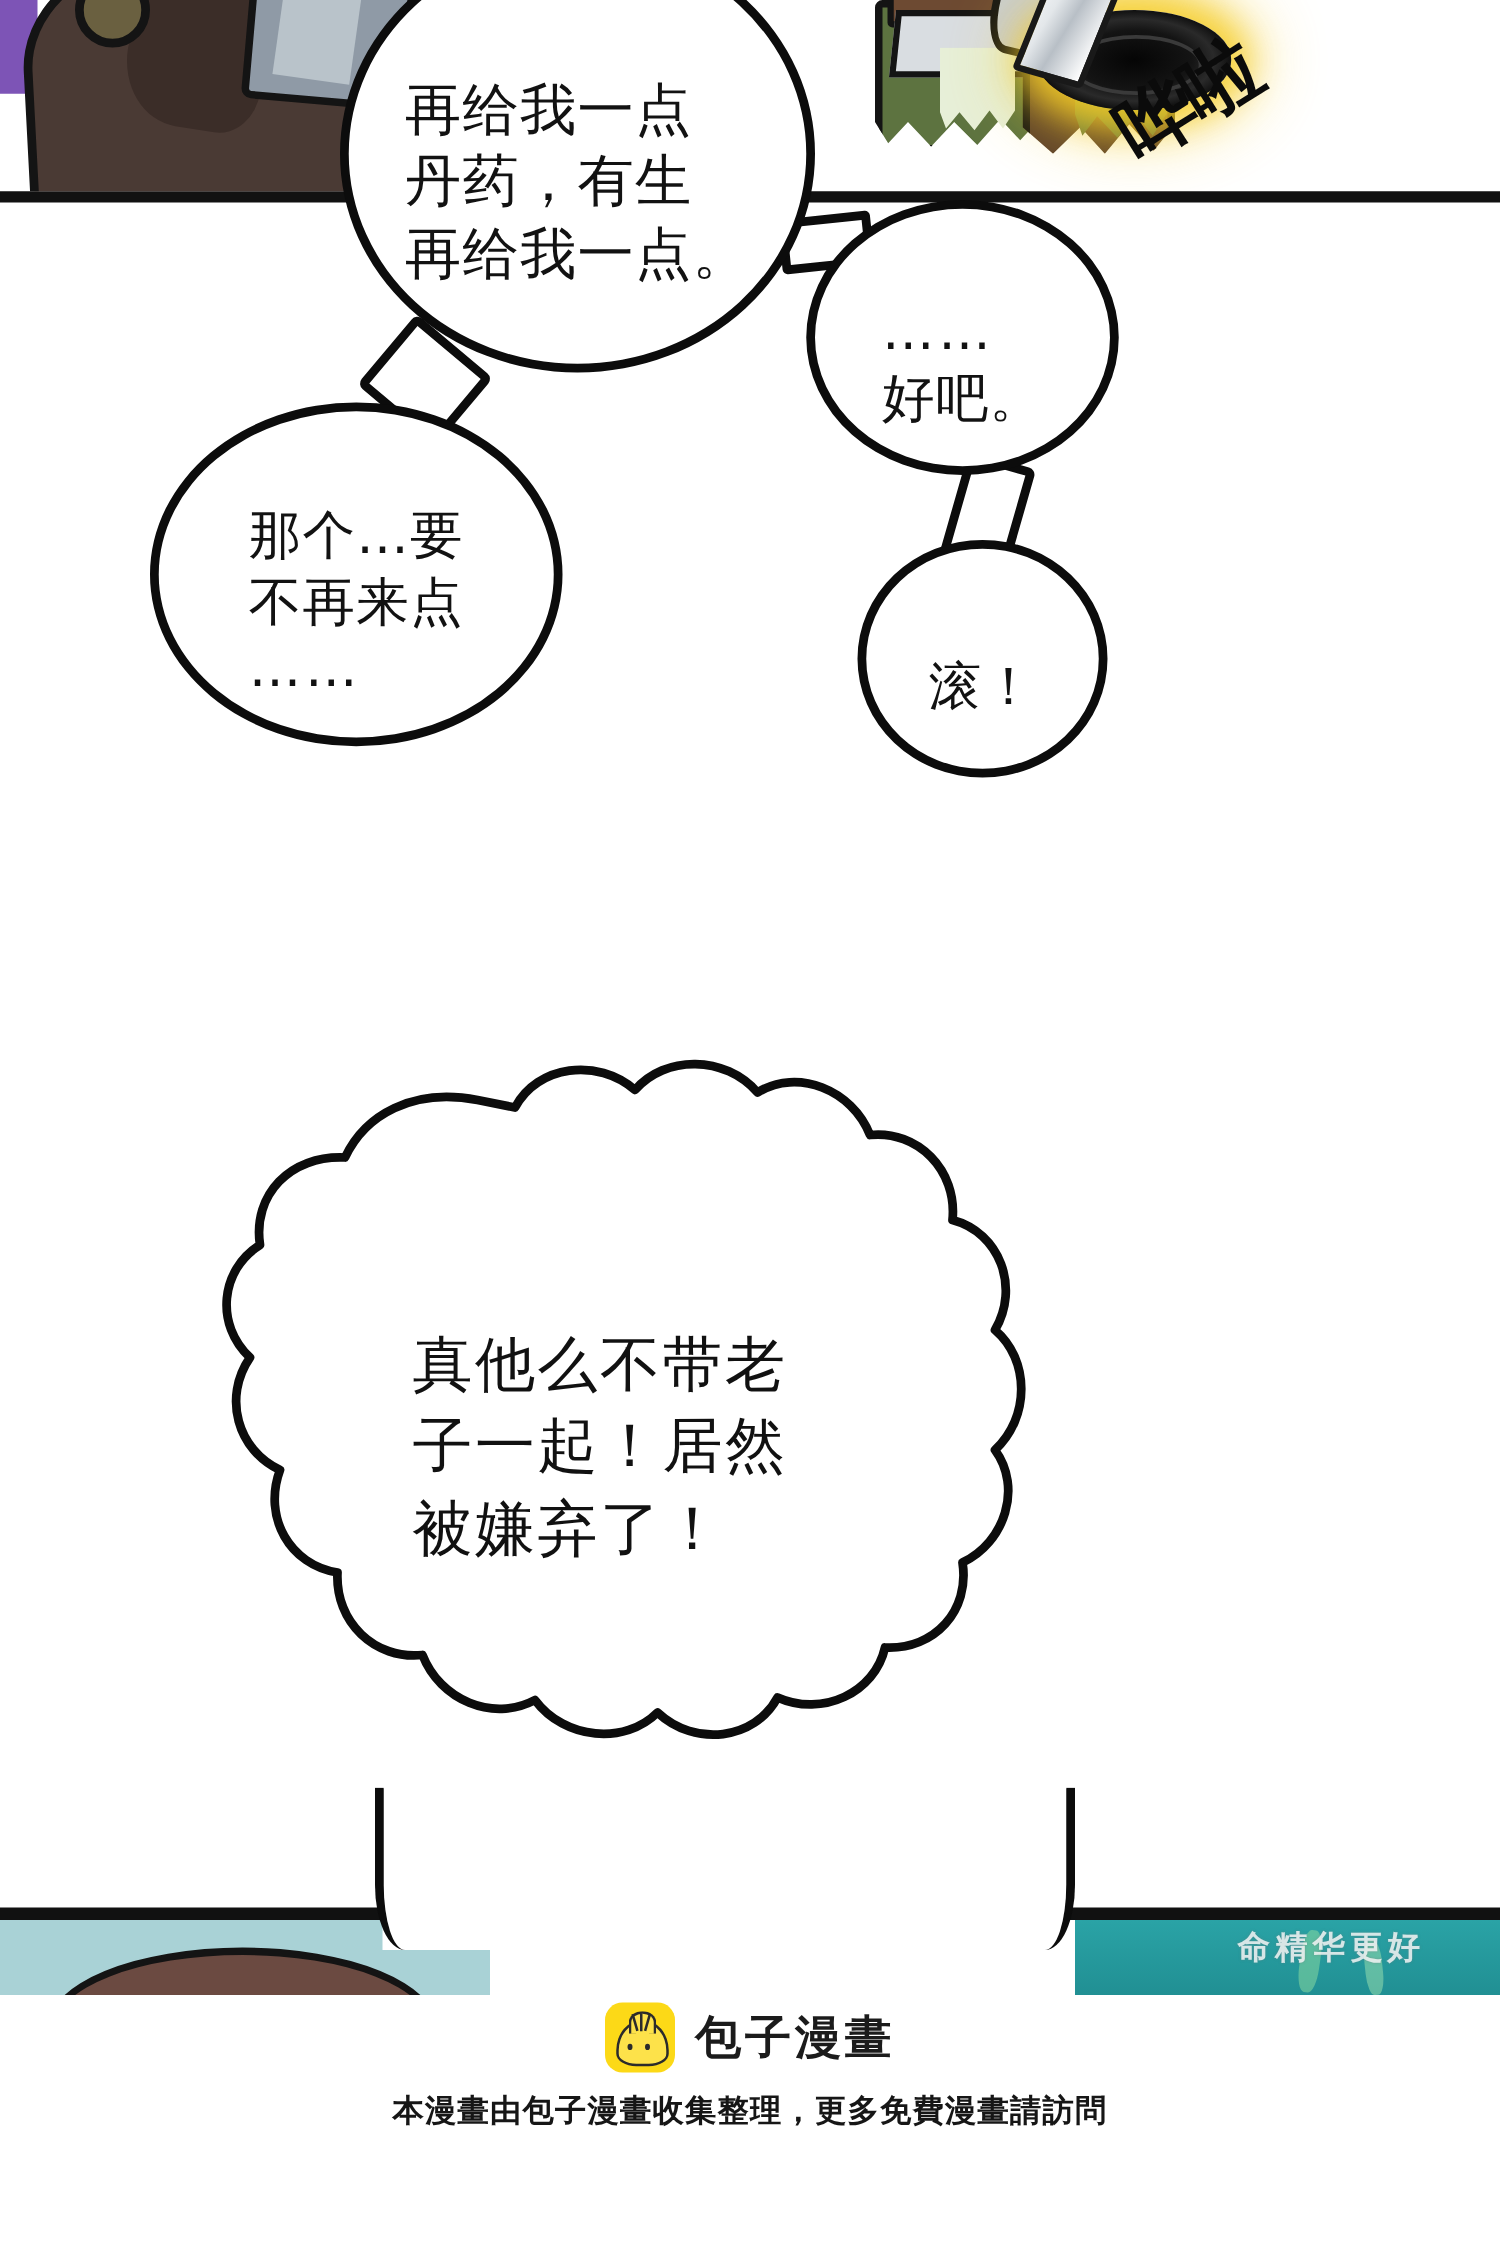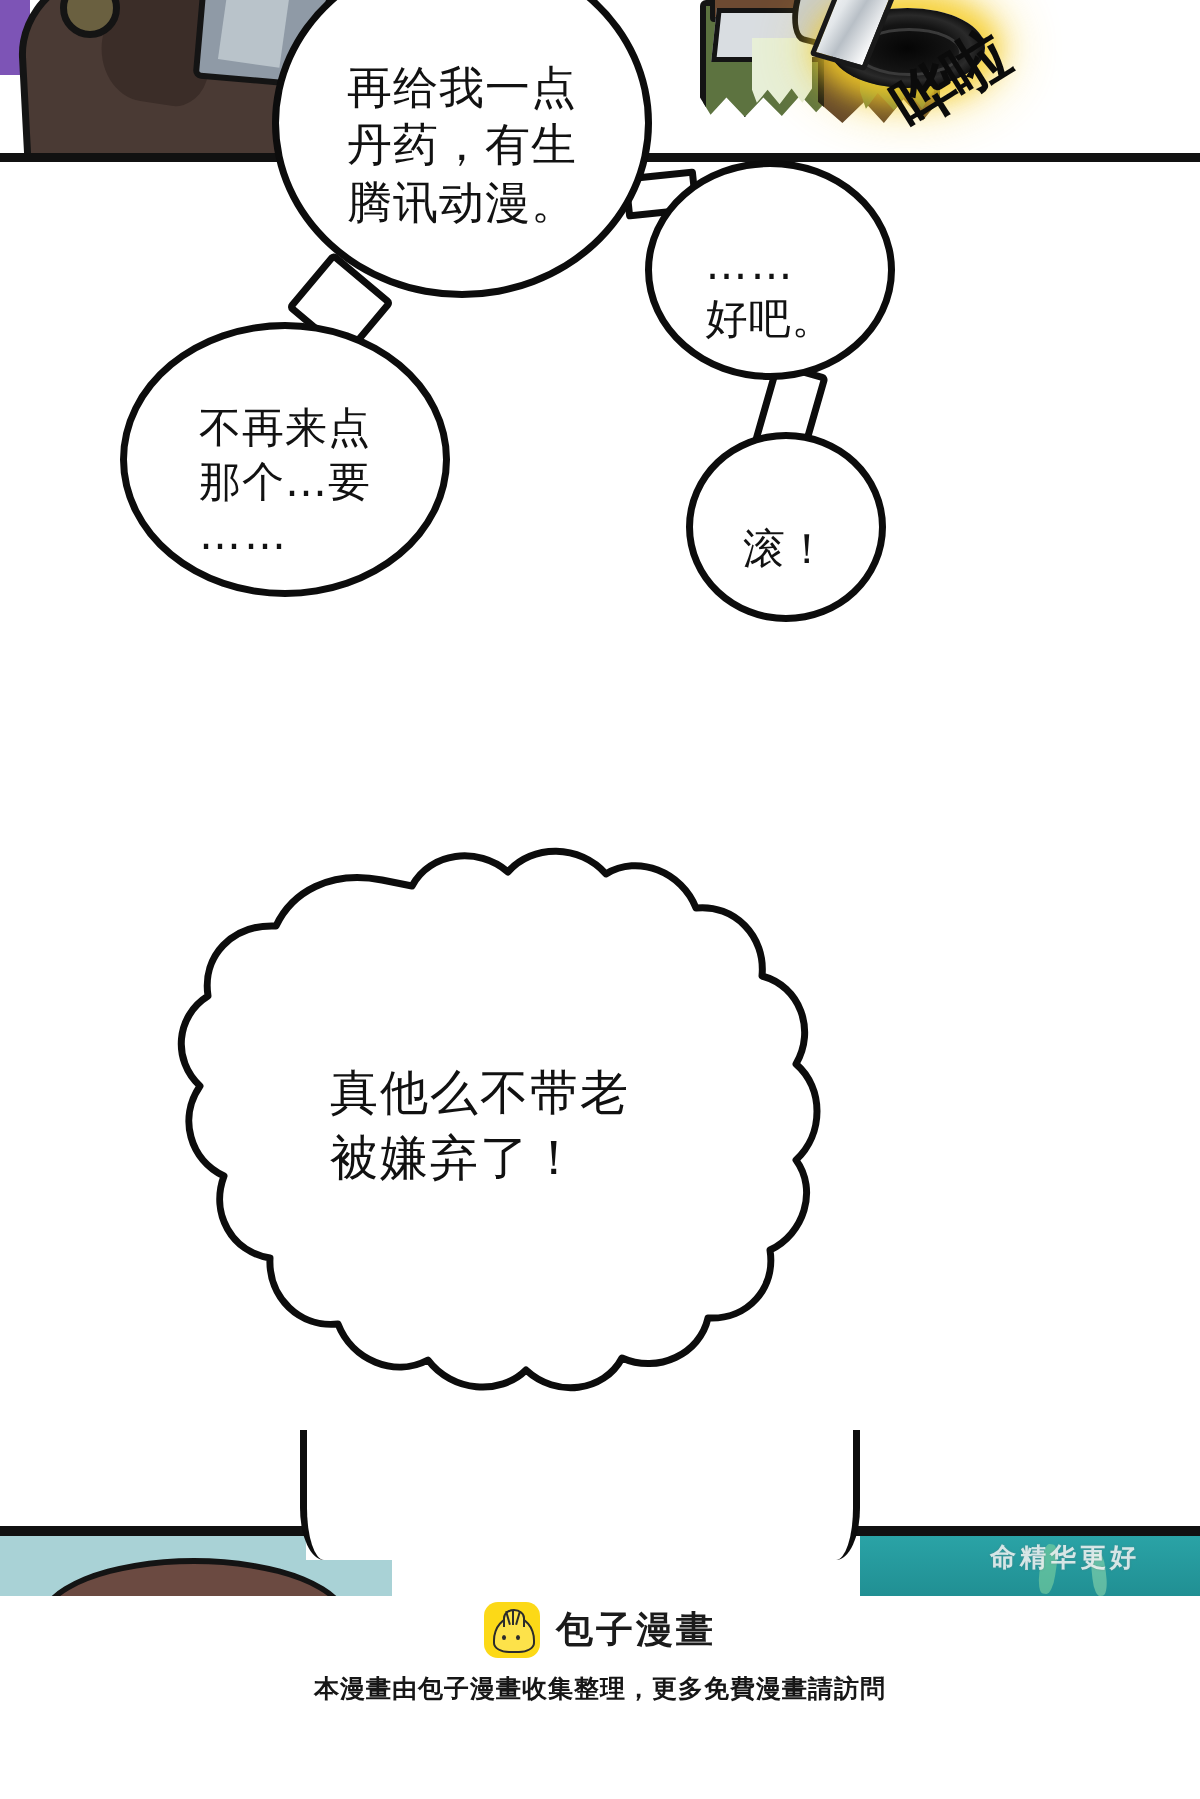--- a/index.html
+++ b/index.html
@@ -576,35 +576,35 @@
   </div>
 
   <div class="tail" id="tail-1"></div>
   <div class="tail" id="tail-2"></div>
   <div class="tail" id="tail-3"></div>
 
   <div class="bubble" id="bubble-1">
     <div class="bubble-text">
       <div>再给我一点</div>
       <div>丹药，有生</div>
-      <div>腾讯动漫。</div>
+      <div>再给我一点。</div>
     </div>
   </div>
 
   <div class="bubble" id="bubble-2">
     <div class="bubble-text">
       <div class="dots">……</div>
       <div>好吧。</div>
     </div>
   </div>
 
   <div class="bubble" id="bubble-3">
     <div class="bubble-text">
+      <div>那个…要</div>
       <div>不再来点</div>
-      <div>那个…要</div>
       <div class="dots">……</div>
     </div>
   </div>
 
   <div class="bubble" id="bubble-4">
     <div class="bubble-text">
       <div>滚！</div>
     </div>
   </div>
 
@@ -628,20 +628,21 @@
                C 766 216, 734 184, 696 188
                C 682 152, 638 134, 606 154
                C 580 124, 532 124, 508 152
                C 478 126, 430 132, 412 166
                Z" fill="#ffffff" stroke="#0c0c0c" stroke-width="7" stroke-linejoin="round"></path>
     </svg>
   </div>
 
   <div class="thought-text">
     <div>真他么不带老</div>
+    <div>子一起！居然</div>
     <div>被嫌弃了！</div>
   </div>
 
   <div class="bubble-foot">
     <div class="bubble-foot-fill"></div>
     <div class="fl"></div>
     <div class="fr"></div>
   </div>
 
   <div class="panel-bottom">

